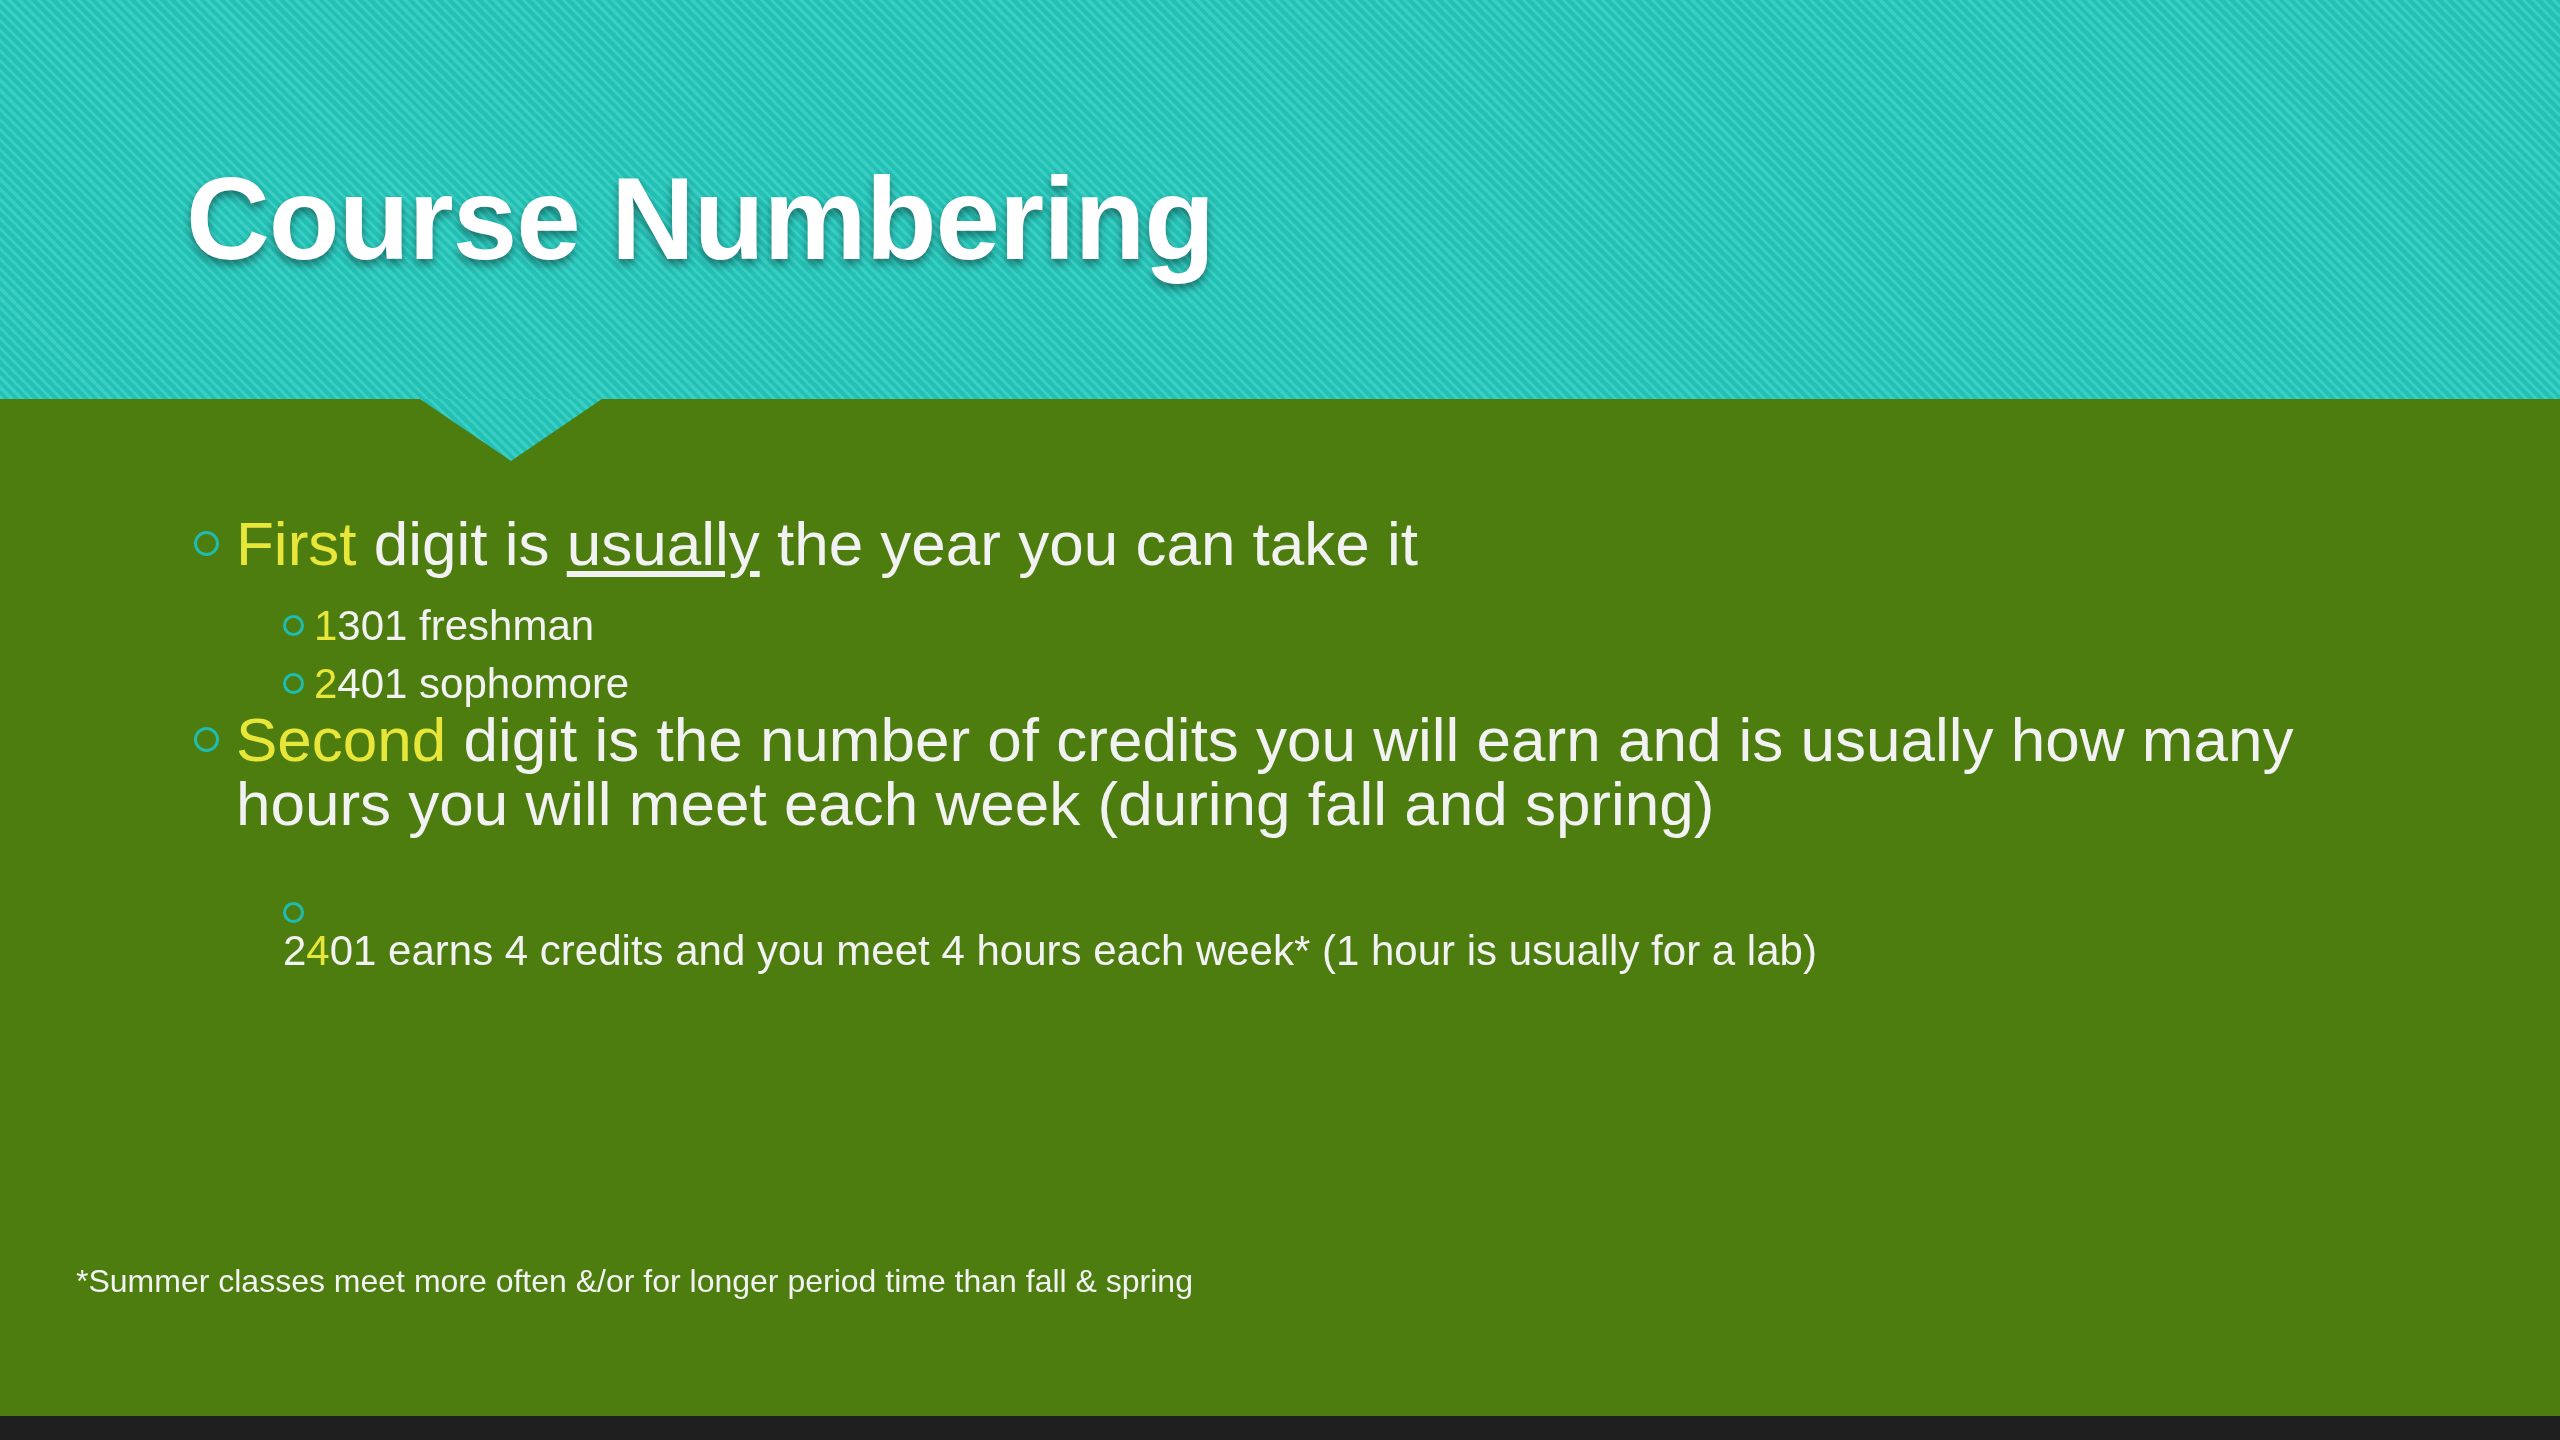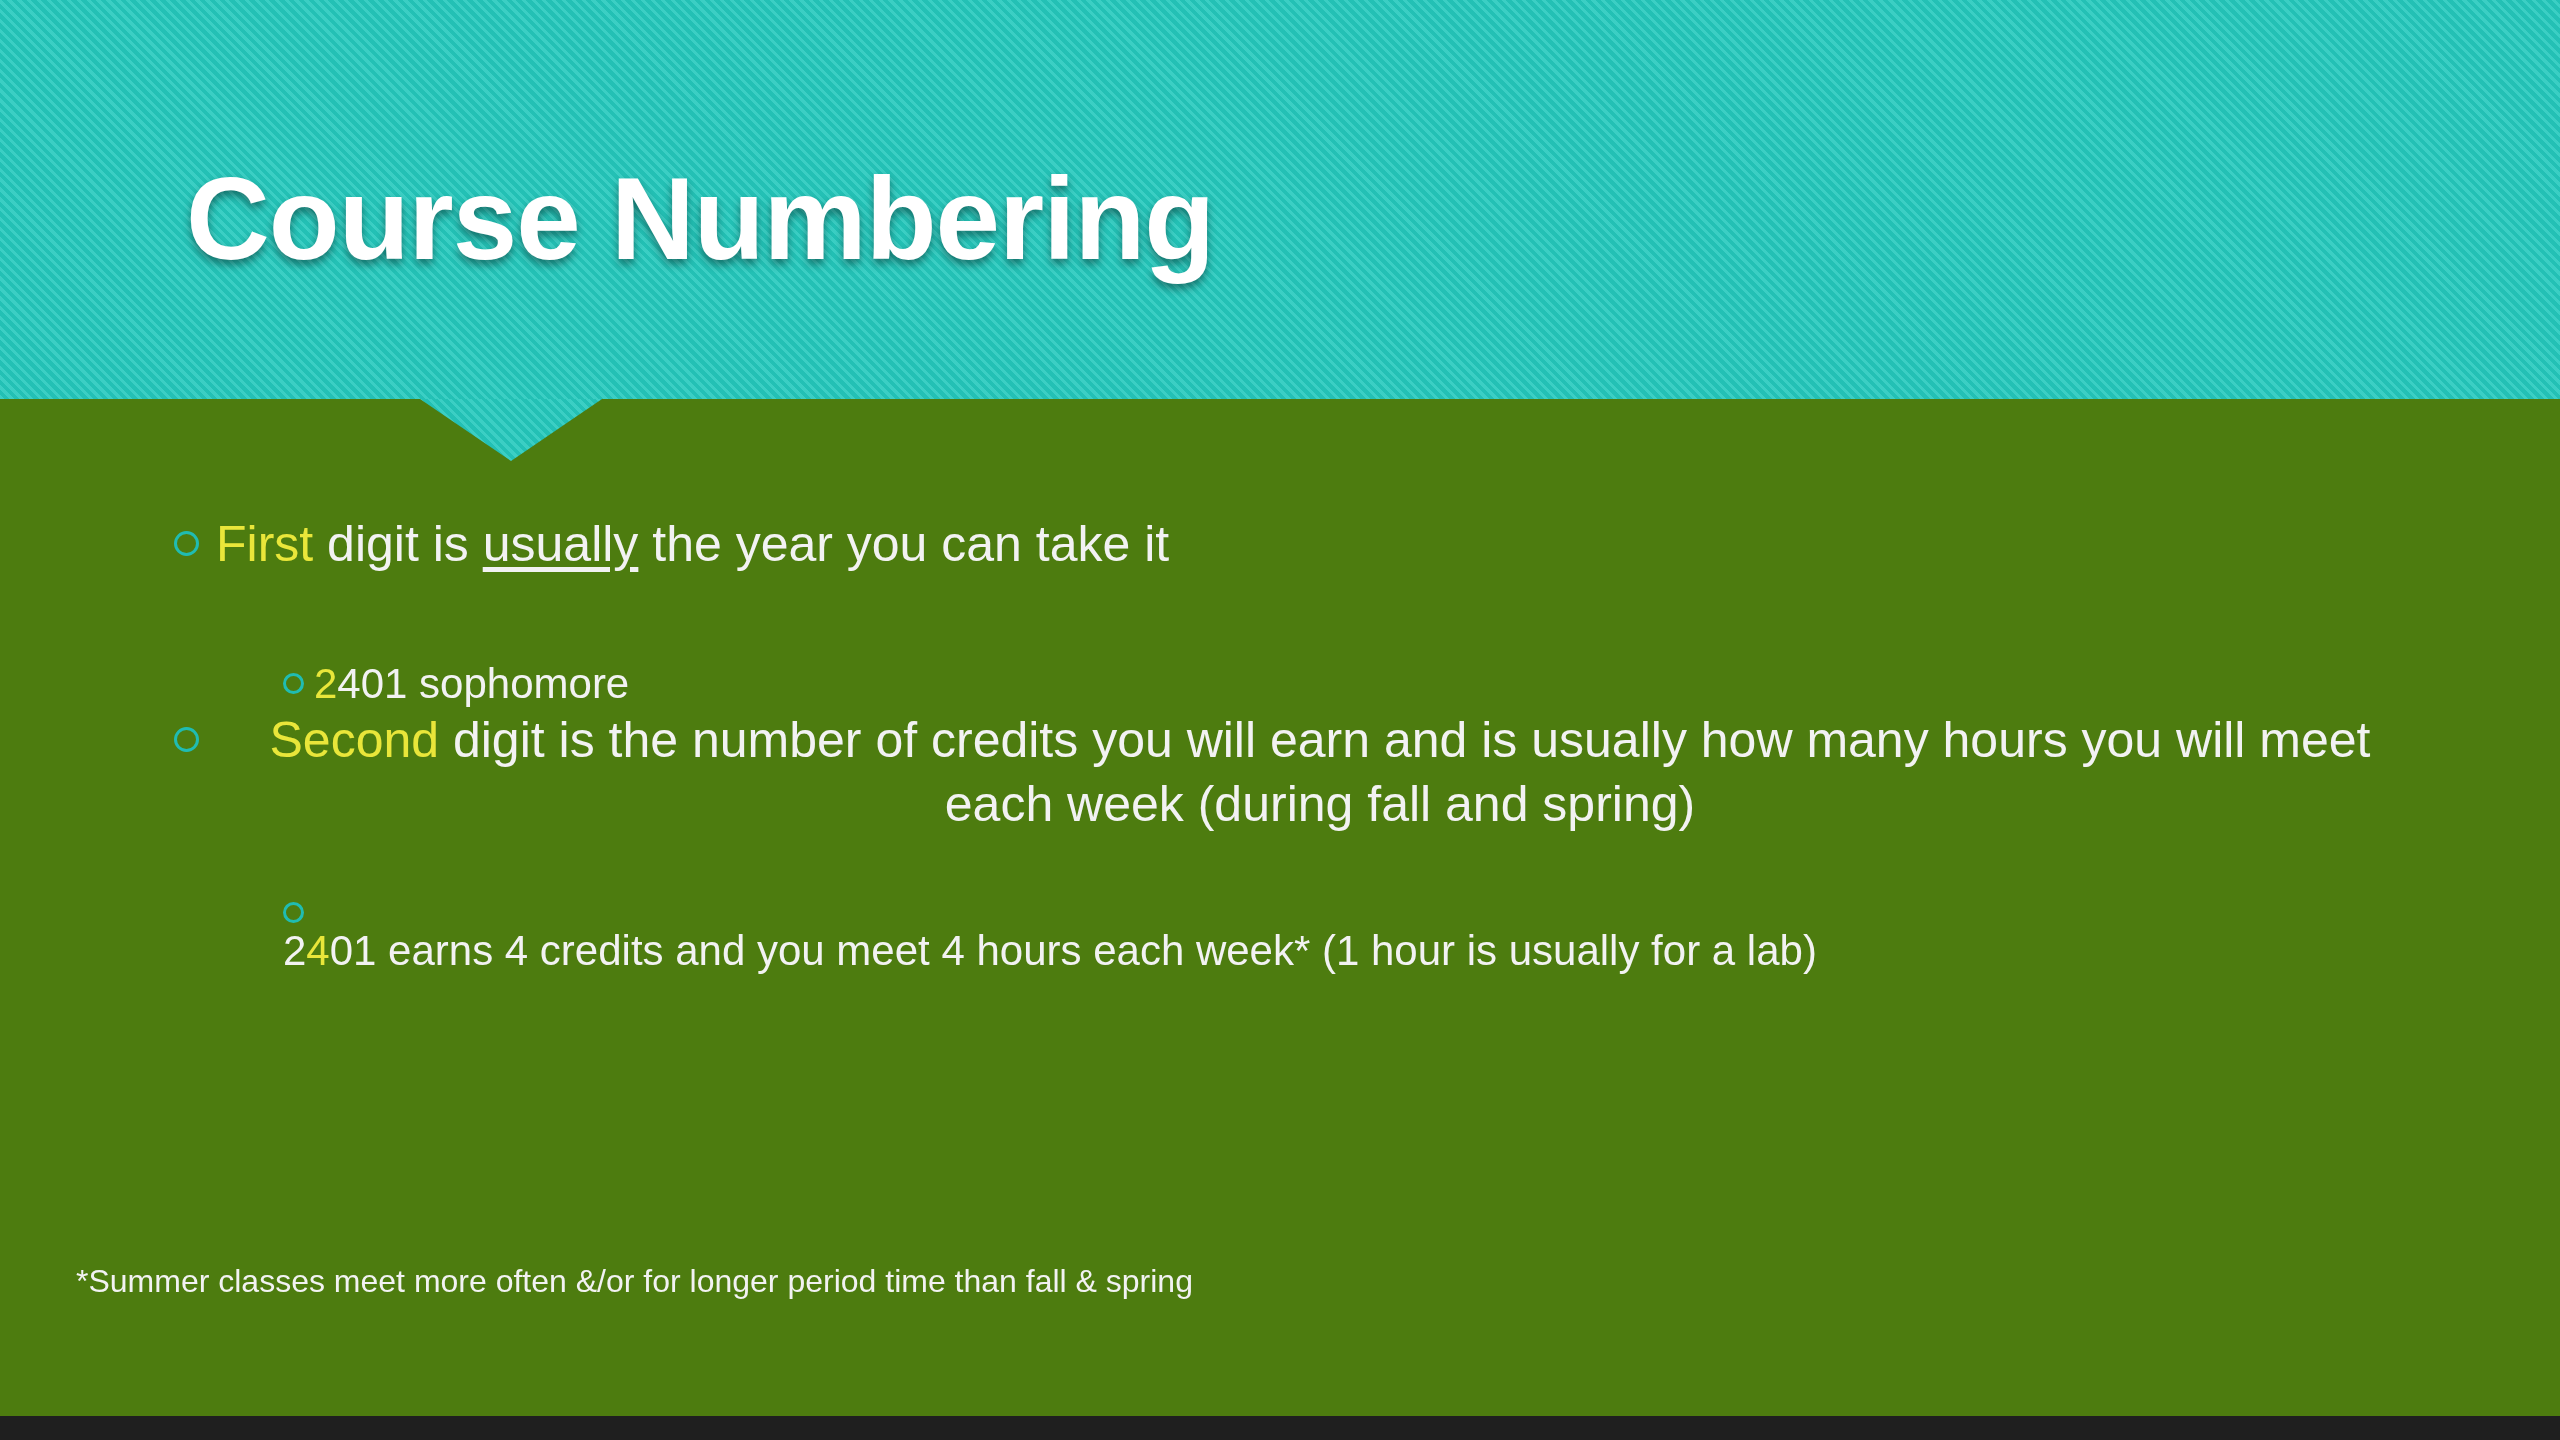--- a/index.html
+++ b/index.html
@@ -91,25 +91,24 @@
   .ring {
     flex: 0 0 auto;
     box-sizing: border-box;
     border-radius: 50%;
     border: 3px solid #20bcb2;
     background: transparent;
   }
 
   
   .lvl1 {
-    left: 174px;
-    font-size: 50px;
+    left: 194px;
+    font-size: 62px;
     line-height: 64px;
     max-width: 2250px;
-    text-align: center;
   }
   .lvl1 .ring {
     width: 25px;
     height: 25px;
     margin-top: 19px;
     margin-right: 17px;
     border-width: 3px;
   }
 
   
@@ -160,20 +159,24 @@
   <div class="banner-notch"></div>
   <div class="slide-title">Course Numbering</div>
 
   <div class="body-area">
 
     <div class="bullet-row lvl1 row-a">
       <span class="ring"></span>
       <span class="bullet-text"><span class="hl">First</span><span> digit is </span><span class="u">usually</span><span> the year you can take it</span></span>
     </div>
 
+    <div class="bullet-row lvl2 row-b">
+      <span class="ring"></span>
+      <span class="bullet-text"><span class="hl">1</span><span>301 freshman</span></span>
+    </div>
 
     <div class="bullet-row lvl2 row-c">
       <span class="ring"></span>
       <span class="bullet-text"><span class="hl">2</span><span>401 sophomore</span></span>
     </div>
 
     <div class="bullet-row lvl1 row-d">
       <span class="ring"></span>
       <span class="bullet-text"><span class="hl">Second</span><span> digit is the number of credits you will earn and is usually how many hours you will meet each week (during fall and spring)</span></span>
     </div>

